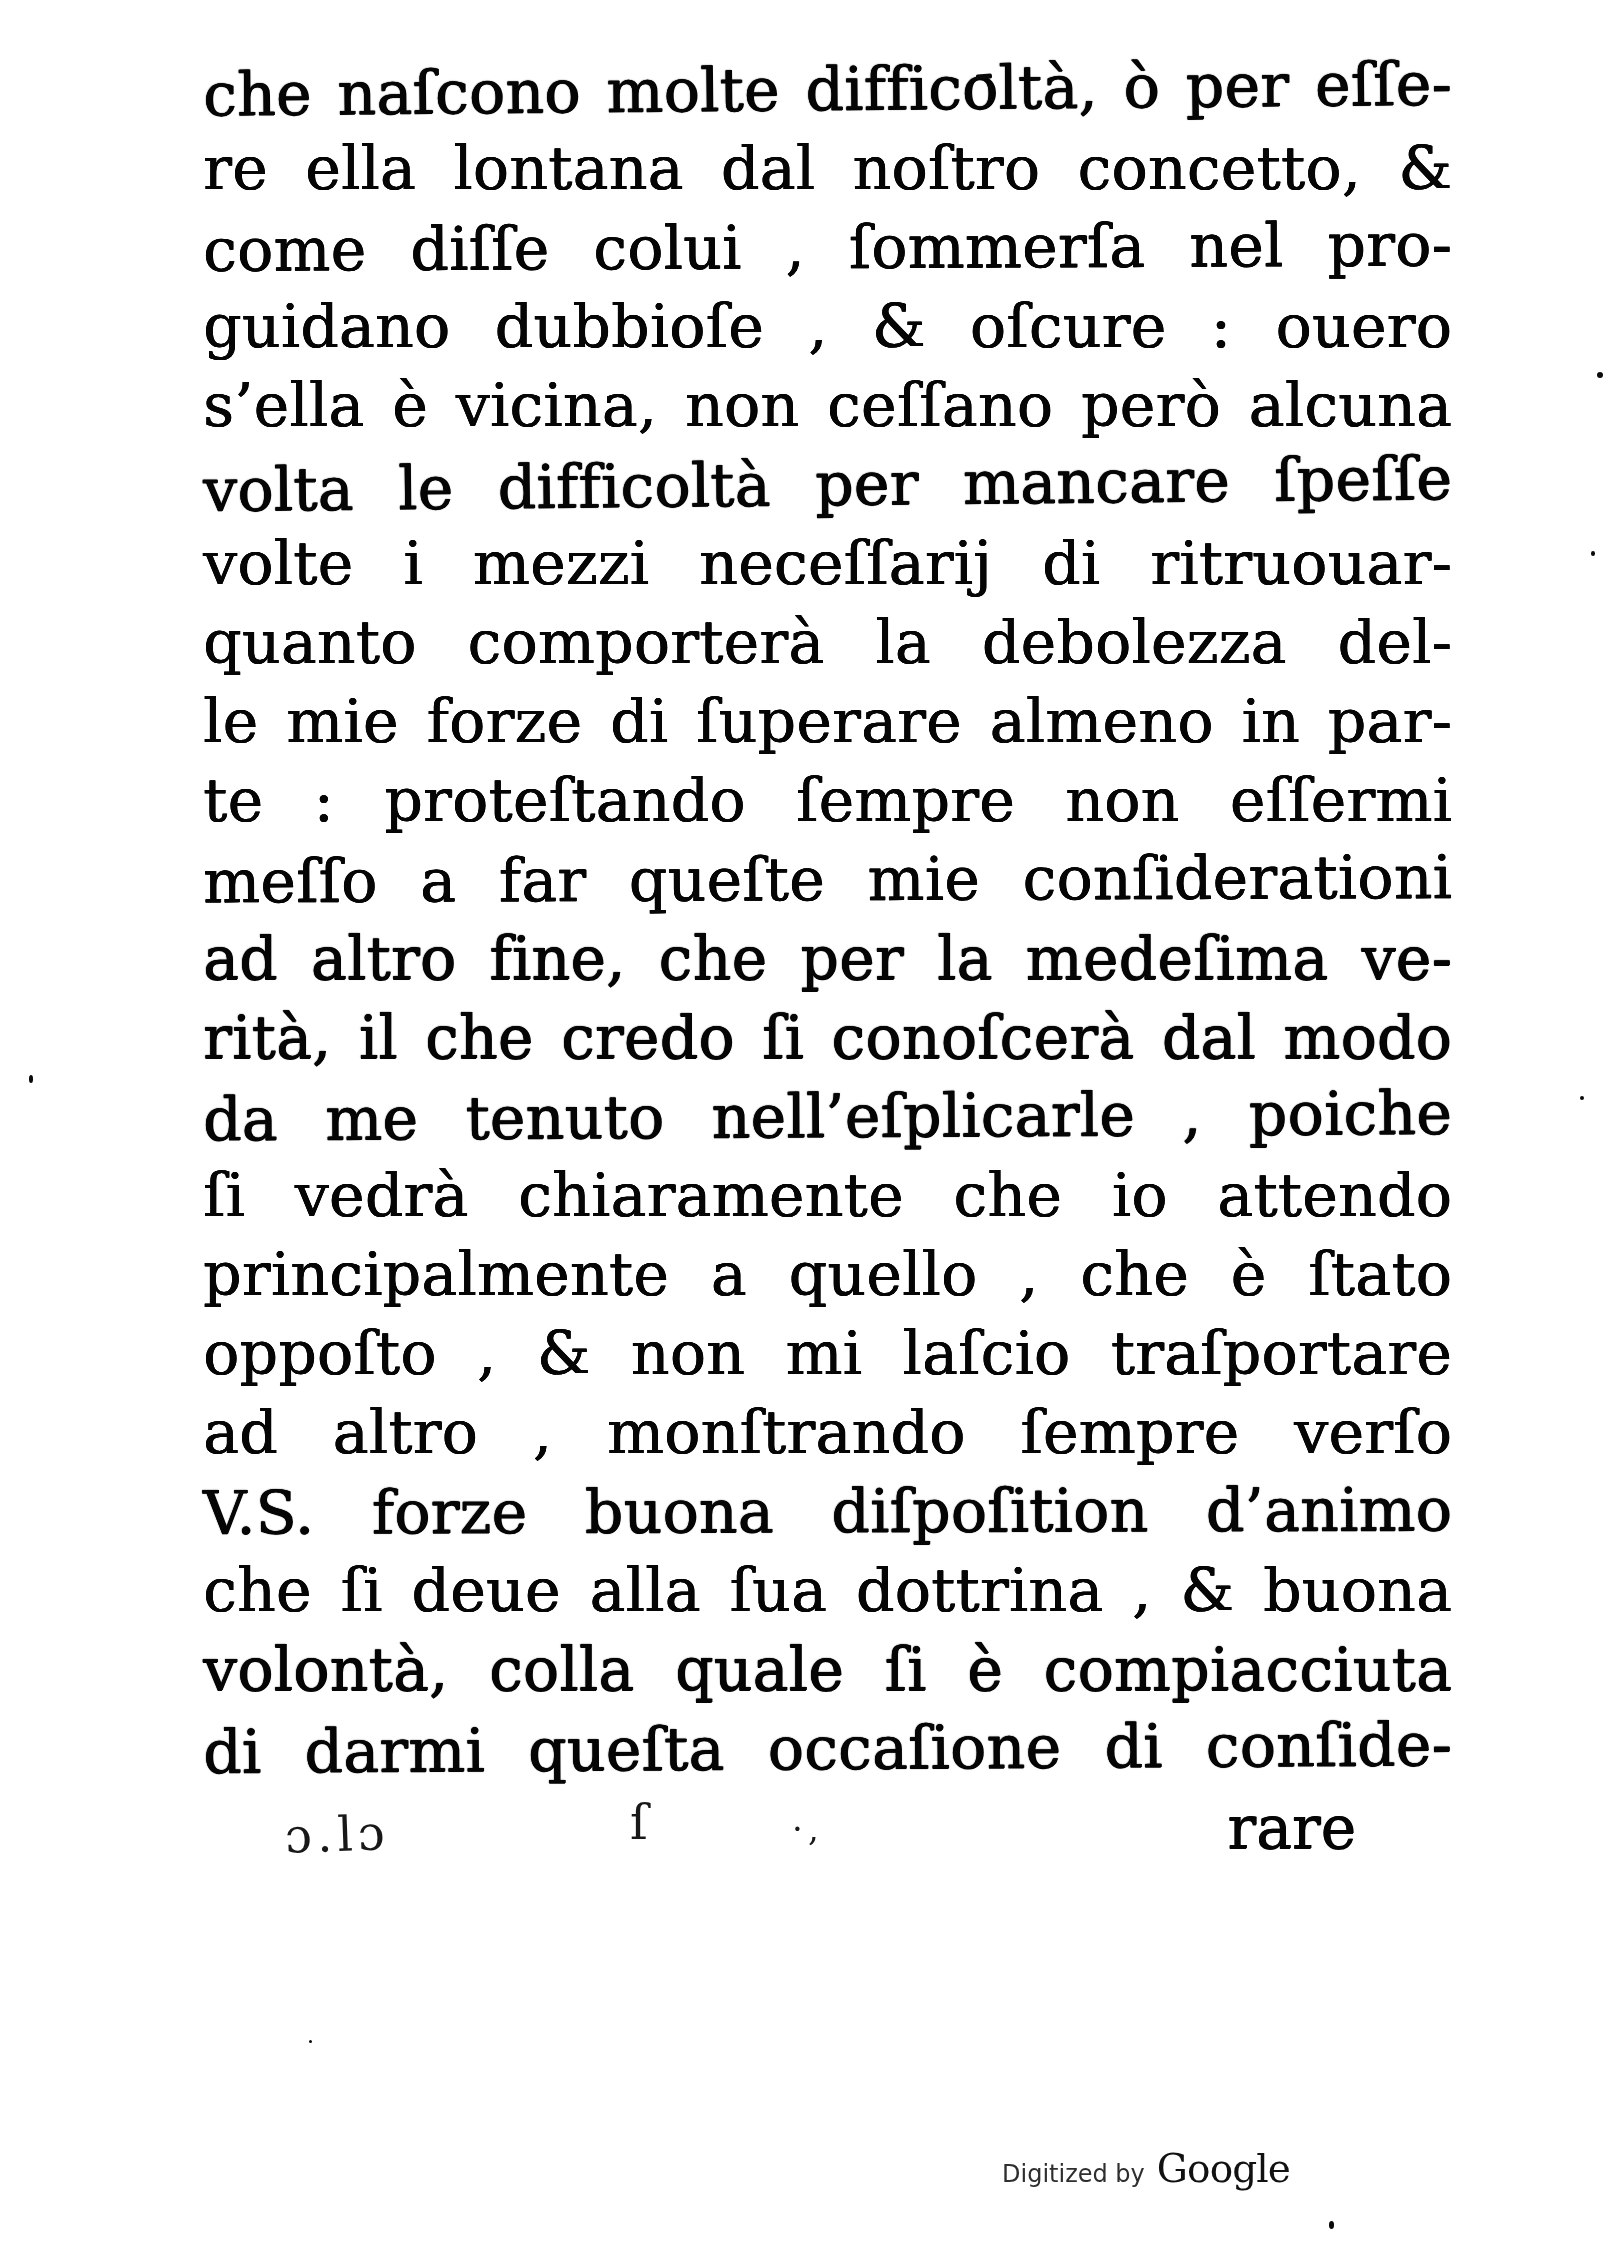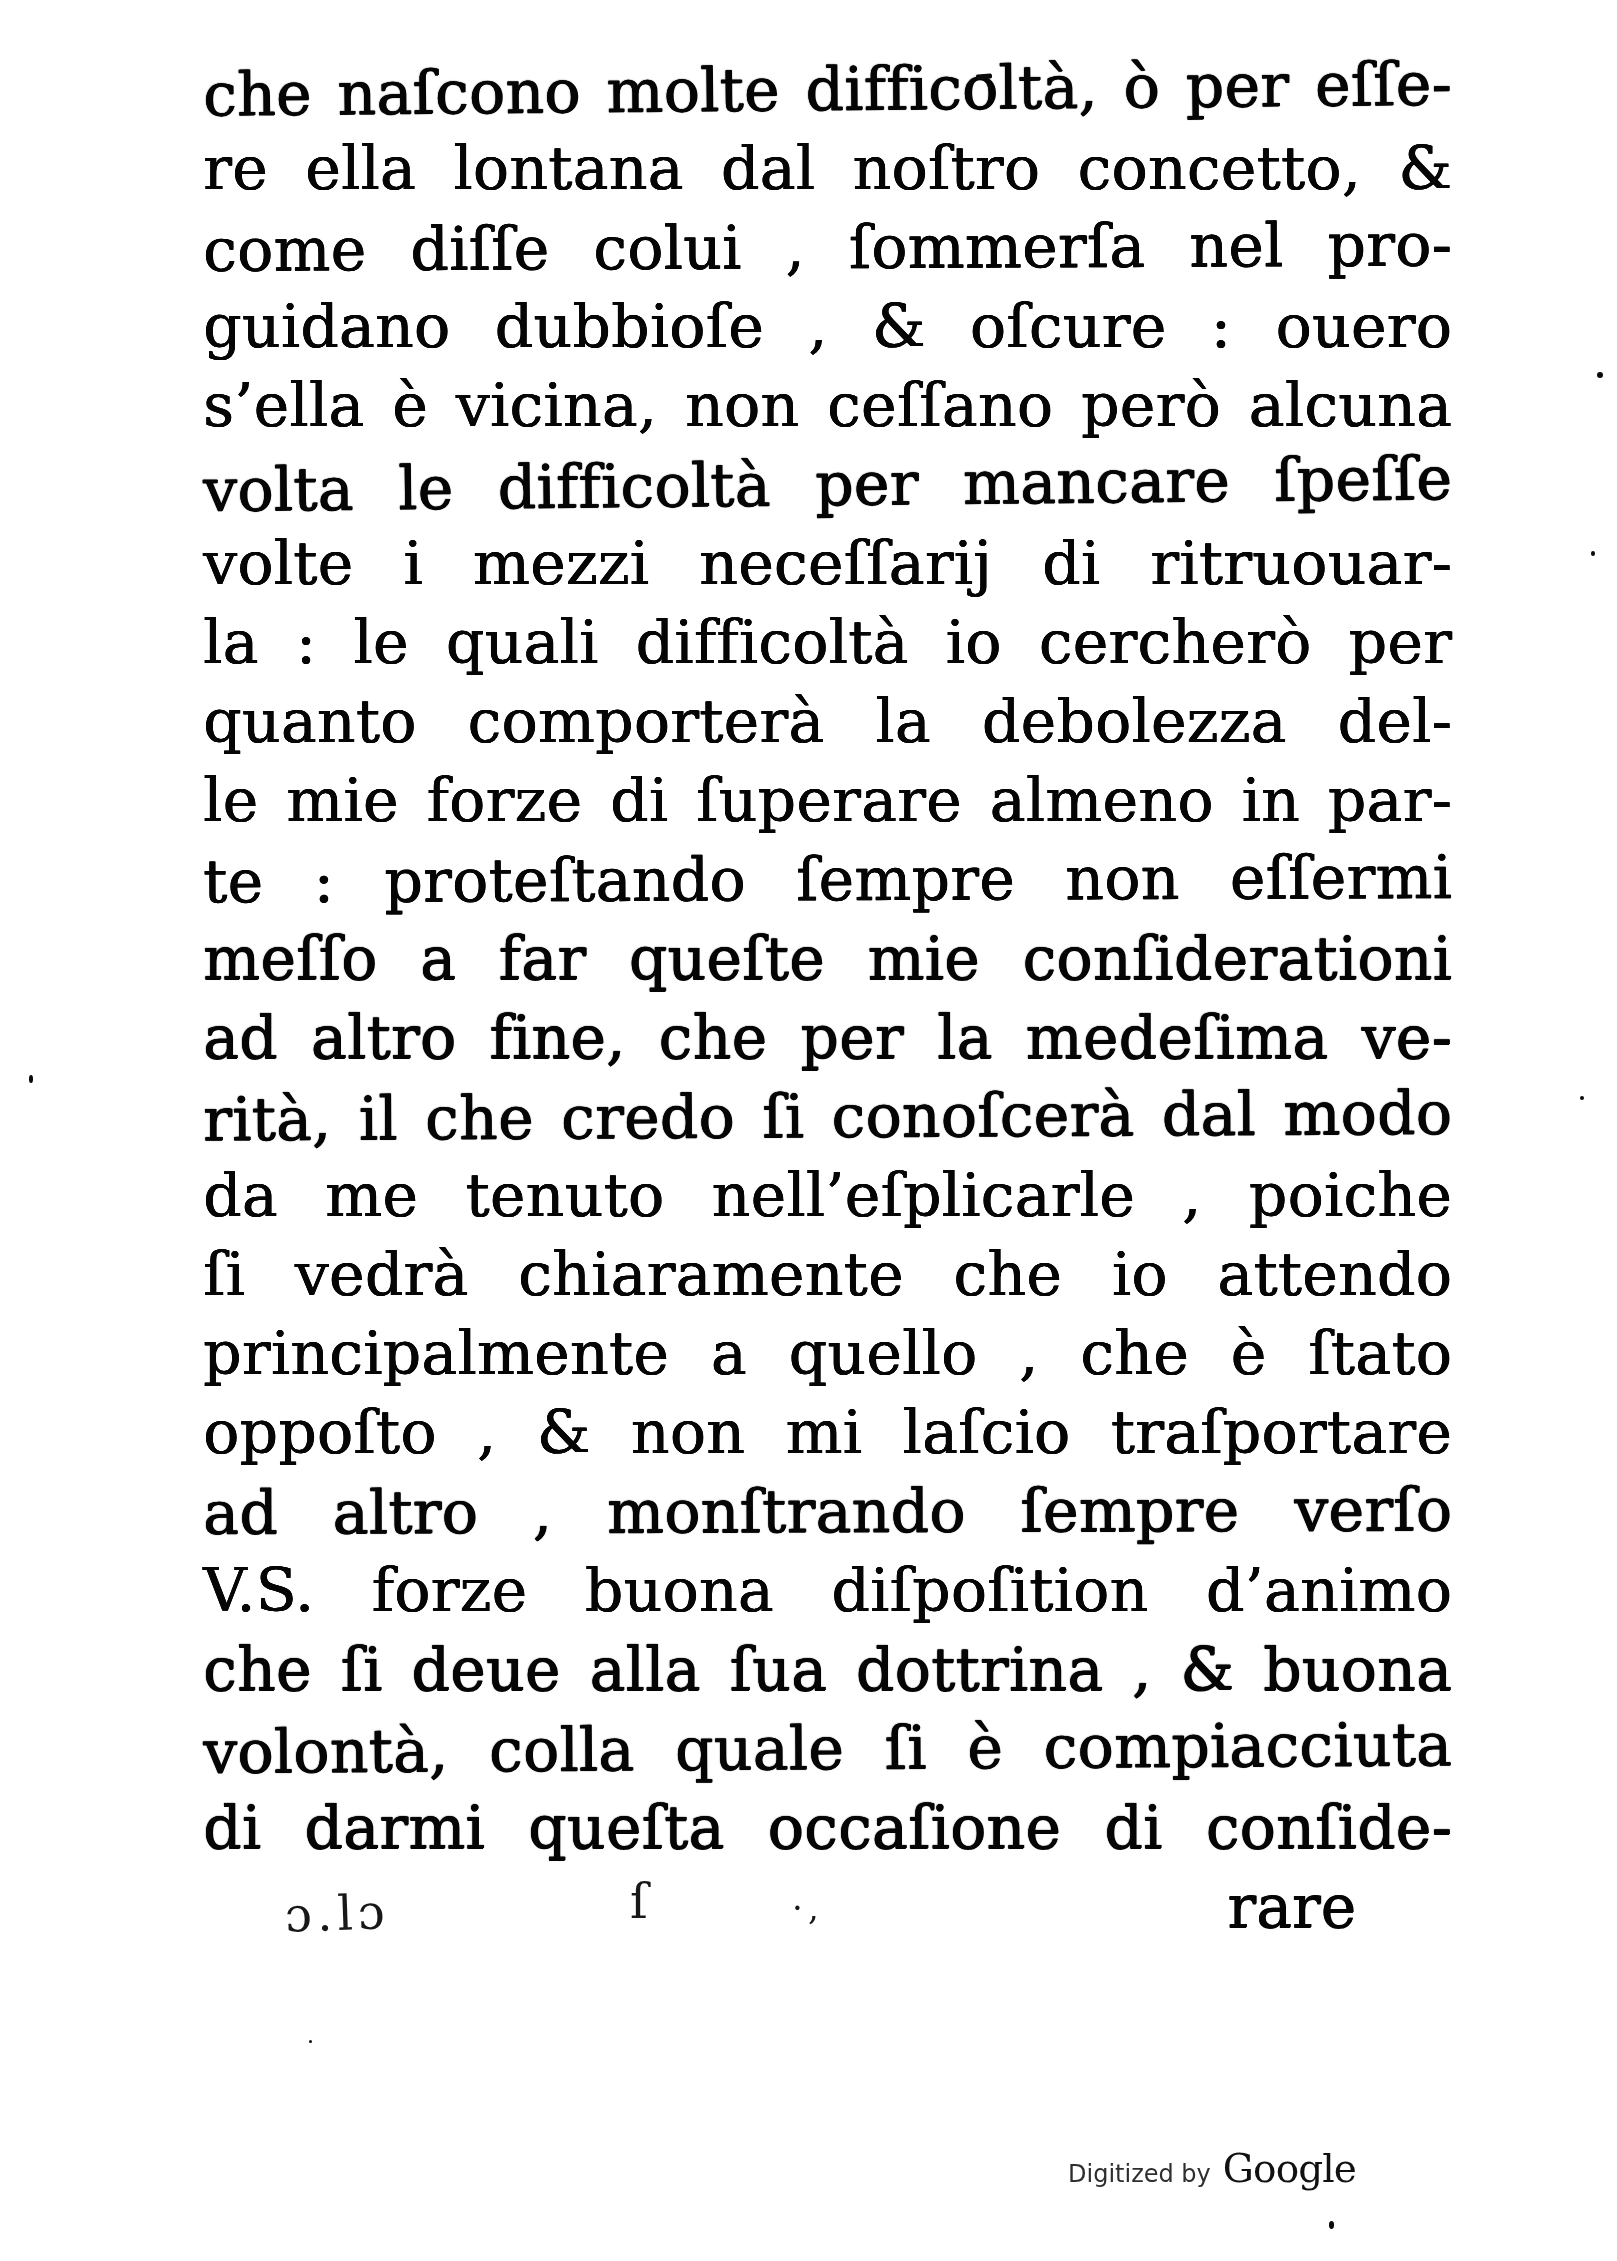--- a/index.html
+++ b/index.html
@@ -56,21 +56,21 @@
   .residual-left  { left:82px;  transform:rotate(-2deg); }
   .residual-mid   { left:427px; top:-5.1px; }
   .residual-right { left:589px; top:1.7px; font-size:34px; }
   .catchword {
     position:absolute;
     right:96px; top:0;
     text-shadow:0.7px 0 0 currentColor, 0 0.5px 0 currentColor;
   }
   .watermark {
     position:absolute;
-    left:1068px; top:2146px;
+    left:1002px; top:2146px;
     display:flex; align-items:baseline; gap:12px;
     white-space:nowrap;
   }
   .wm-prefix {
     font-family:"DejaVu Sans","Liberation Sans",sans-serif;
     font-size:24px; color:#2e2e2e;
   }
   .wm-brand {
     font-family:"DejaVu Serif","Liberation Serif",serif;
     font-size:39px; color:#111; letter-spacing:-0.9px;
@@ -84,21 +84,20 @@
 <div class="page">
 
   <div class="text-block">
     <div class="line">che naſcono molte difficoltà, ò per eſſe-</div>
     <div class="line">re ella lontana dal noſtro concetto, &amp;</div>
     <div class="line">come diſſe colui , ſommerſa nel pro-</div>
     <div class="line">guidano dubbioſe , &amp; oſcure : ouero</div>
     <div class="line">s’ella è vicina, non ceſſano però alcuna</div>
     <div class="line">volta le difficoltà per mancare ſpeſſe</div>
     <div class="line">volte i mezzi neceſſarij di ritruouar-</div>
-    <div class="line">la : le quali difficoltà io cercherò per</div>
     <div class="line">quanto comporterà la debolezza del-</div>
     <div class="line">le mie forze di ſuperare almeno in par-</div>
     <div class="line">te : proteſtando ſempre non eſſermi</div>
     <div class="line">meſſo a far queſte mie conſiderationi</div>
     <div class="line">ad altro fine, che per la medeſima ve-</div>
     <div class="line">rità, il che credo ſi conoſcerà dal modo</div>
     <div class="line">da me tenuto nell’eſplicarle , poiche</div>
     <div class="line">ſi vedrà chiaramente che io attendo</div>
     <div class="line">principalmente a quello , che è ſtato</div>
     <div class="line">oppoſto , &amp; non mi laſcio traſportare</div>

